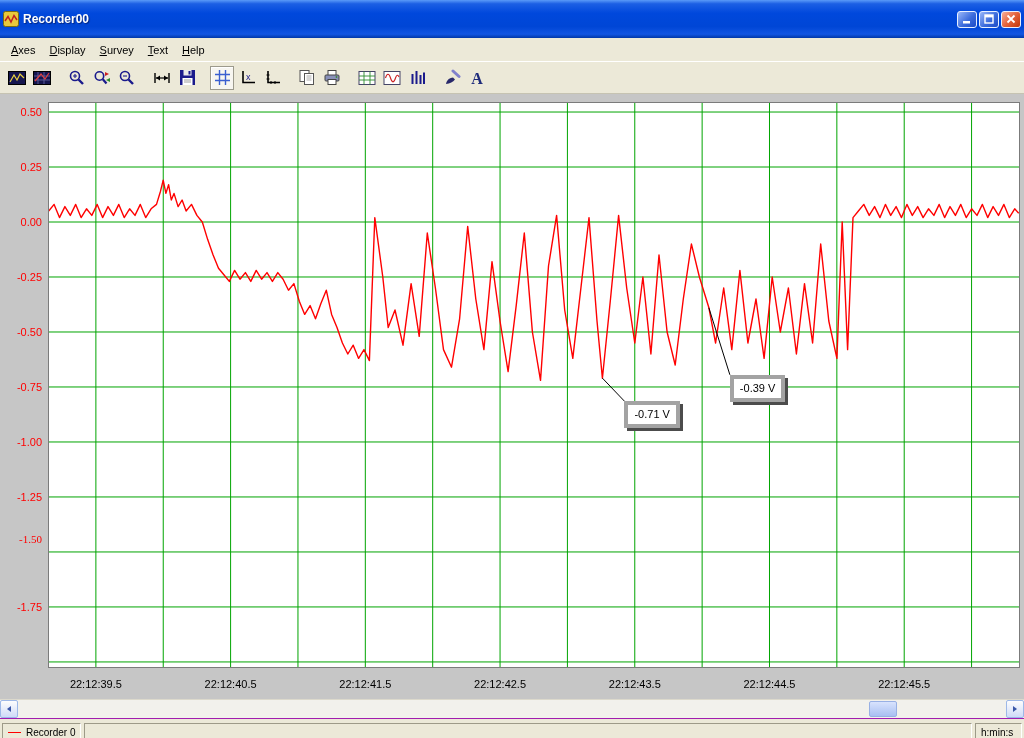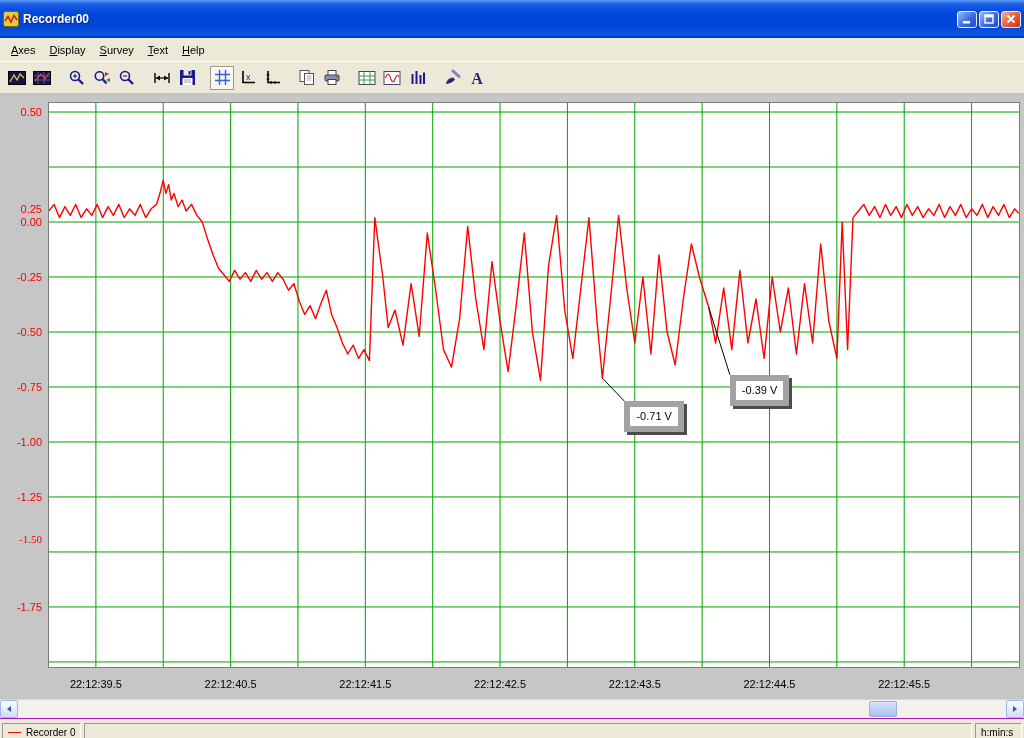--- a/index.html
+++ b/index.html
@@ -25,21 +25,21 @@
   .tbtn{width:24px;height:24px;display:flex;align-items:center;justify-content:center;border:1px solid transparent}
   .tbtn.active{border:1px solid #9c9a8c;background:#f7f6f1;box-shadow:inset 1px 1px 0 #fff}
   .tgap{width:9px}
 
   
   .chart-area{height:575px;background:#c6c6c6;position:relative}
   #y-axis{position:absolute;left:0;top:0;width:48px;height:100%}
   .ylabel{position:absolute;right:6px;font-size:11px;color:#ff0000;line-height:12px}
   #plot{position:absolute;left:48px;top:8px;width:972px;height:566px;background:#fff;border:1px solid #7b7b7b}
   #plot-svg{position:absolute;left:0;top:0}
-  .annotation{position:absolute;background:#fff;border:6px solid #a3a3a3;box-shadow:3px 3px 0 #4c4c4c;
+  .annotation{position:absolute;background:#fff;border:4px solid #a3a3a3;box-shadow:3px 3px 0 #4c4c4c;
     font-size:11px;line-height:13px;padding:3px 6px;white-space:nowrap;color:#000}
 
   .xlabels{height:30px;background:#c6c6c6;position:relative}
   .xlabel{position:absolute;top:9px;transform:translateX(-50%);font-size:11px;color:#000}
 
   
   .scrollbar{height:19px;background:#f4f3ee;display:flex;border-top:1px solid #dcd9cc}
   .sbtn{width:18px;height:18px;display:flex;align-items:center;justify-content:center;
     background:linear-gradient(180deg,#fdfdfd,#cfdbf8);border:1px solid #9db8e8;border-radius:2px}
   .strack{flex:1;position:relative;background:#f2f1ec}
@@ -214,21 +214,21 @@
   <div class="tbtn">
     <svg width="18" height="18">
       <text x="9" y="15" text-anchor="middle" font-size="16" font-weight="bold" font-family="Liberation Serif, serif" fill="#1d2a7a">A</text>
     </svg>
   </div>
 </div>
 
 <div class="chart-area">
   <div id="y-axis">
       <div class="ylabel" style="top: 12.0187px;">0.50</div>
-      <div class="ylabel" style="top: 67.0109px; margin-top: 42px;">0.25</div>
+      <div class="ylabel" style="top: 67.0109px;">0.25</div>
       <div class="ylabel" style="top: 122.003px;">0.00</div>
       <div class="ylabel" style="top: 176.995px;">-0.25</div>
       <div class="ylabel" style="top: 231.988px;">-0.50</div>
       <div class="ylabel" style="top: 286.98px;">-0.75</div>
       <div class="ylabel" style="top: 341.972px;">-1.00</div>
       <div class="ylabel" style="top: 396.964px;">-1.25</div>
       <div class="ylabel" style="top: 439px; font-family: Liberation Serif, serif;">-1.50</div>
       <div class="ylabel" style="top: 506.949px;">-1.75</div>
       <div class="ylabel" style="top: 561.941px; margin-top: 18px;">-2.00</div>
     </div>

